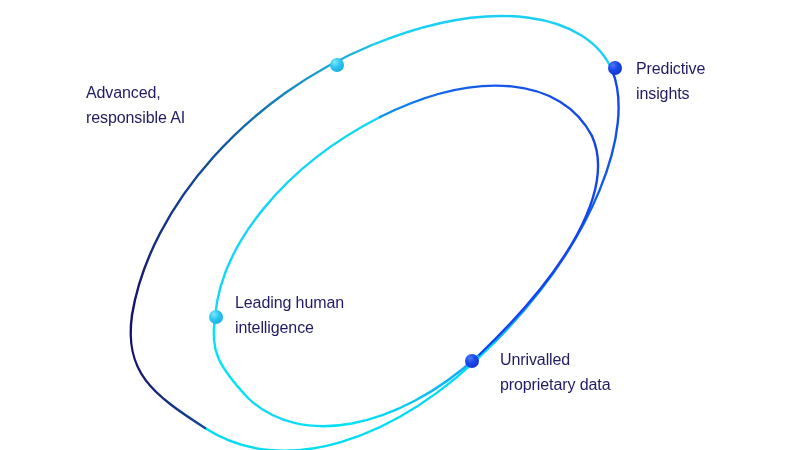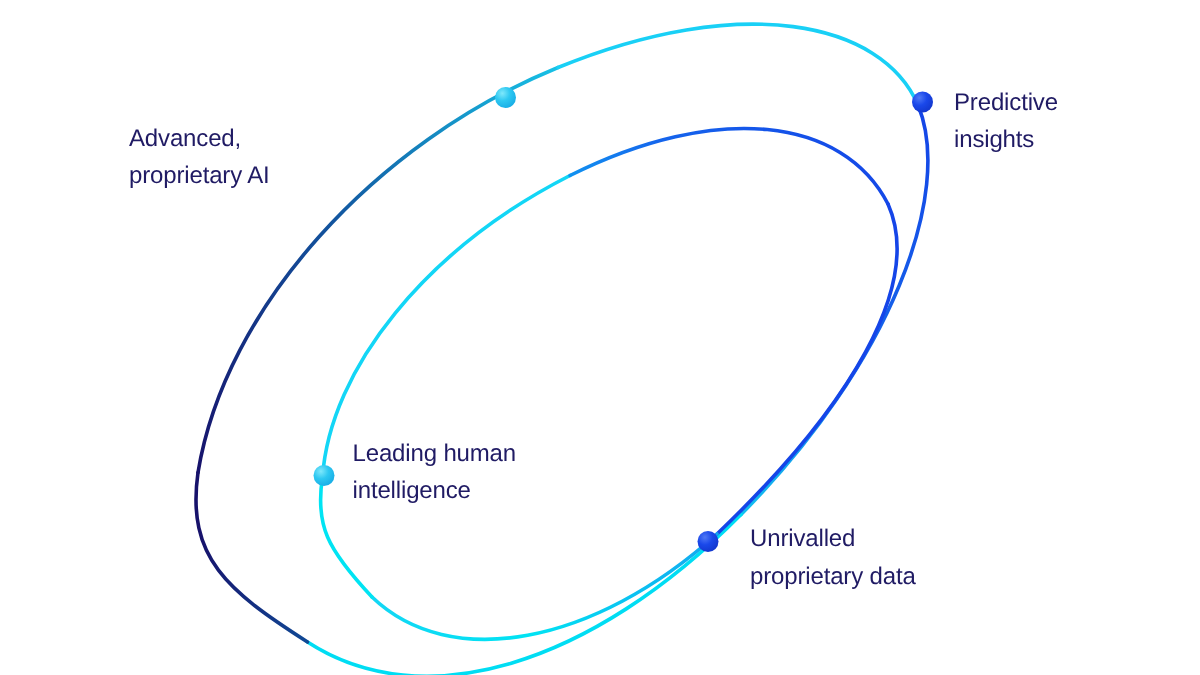--- a/index.html
+++ b/index.html
@@ -160,21 +160,21 @@
                C 218 366, 210 350, 215 318" fill="none" stroke="#00e4f3" stroke-width="2.4" stroke-linecap="round"></path>
     </g>
 
     <circle cx="337" cy="65" r="7" fill="url(#dot-cyan)"></circle>
     <circle cx="615" cy="68" r="7" fill="url(#dot-blue)"></circle>
     <circle cx="216" cy="317" r="7" fill="url(#dot-cyan)"></circle>
     <circle cx="472" cy="361" r="7" fill="url(#dot-blue)"></circle>
   </svg>
 
   <div class="node-label label-advanced-ai">Advanced,
-proprietary AI</div>
+responsible AI</div>
 
   <div class="node-label label-predictive-insights">Predictive
 insights</div>
 
   <div class="node-label label-leading-human">Leading human
 intelligence</div>
 
   <div class="node-label label-unrivalled-data">Unrivalled
 proprietary data</div>
 

